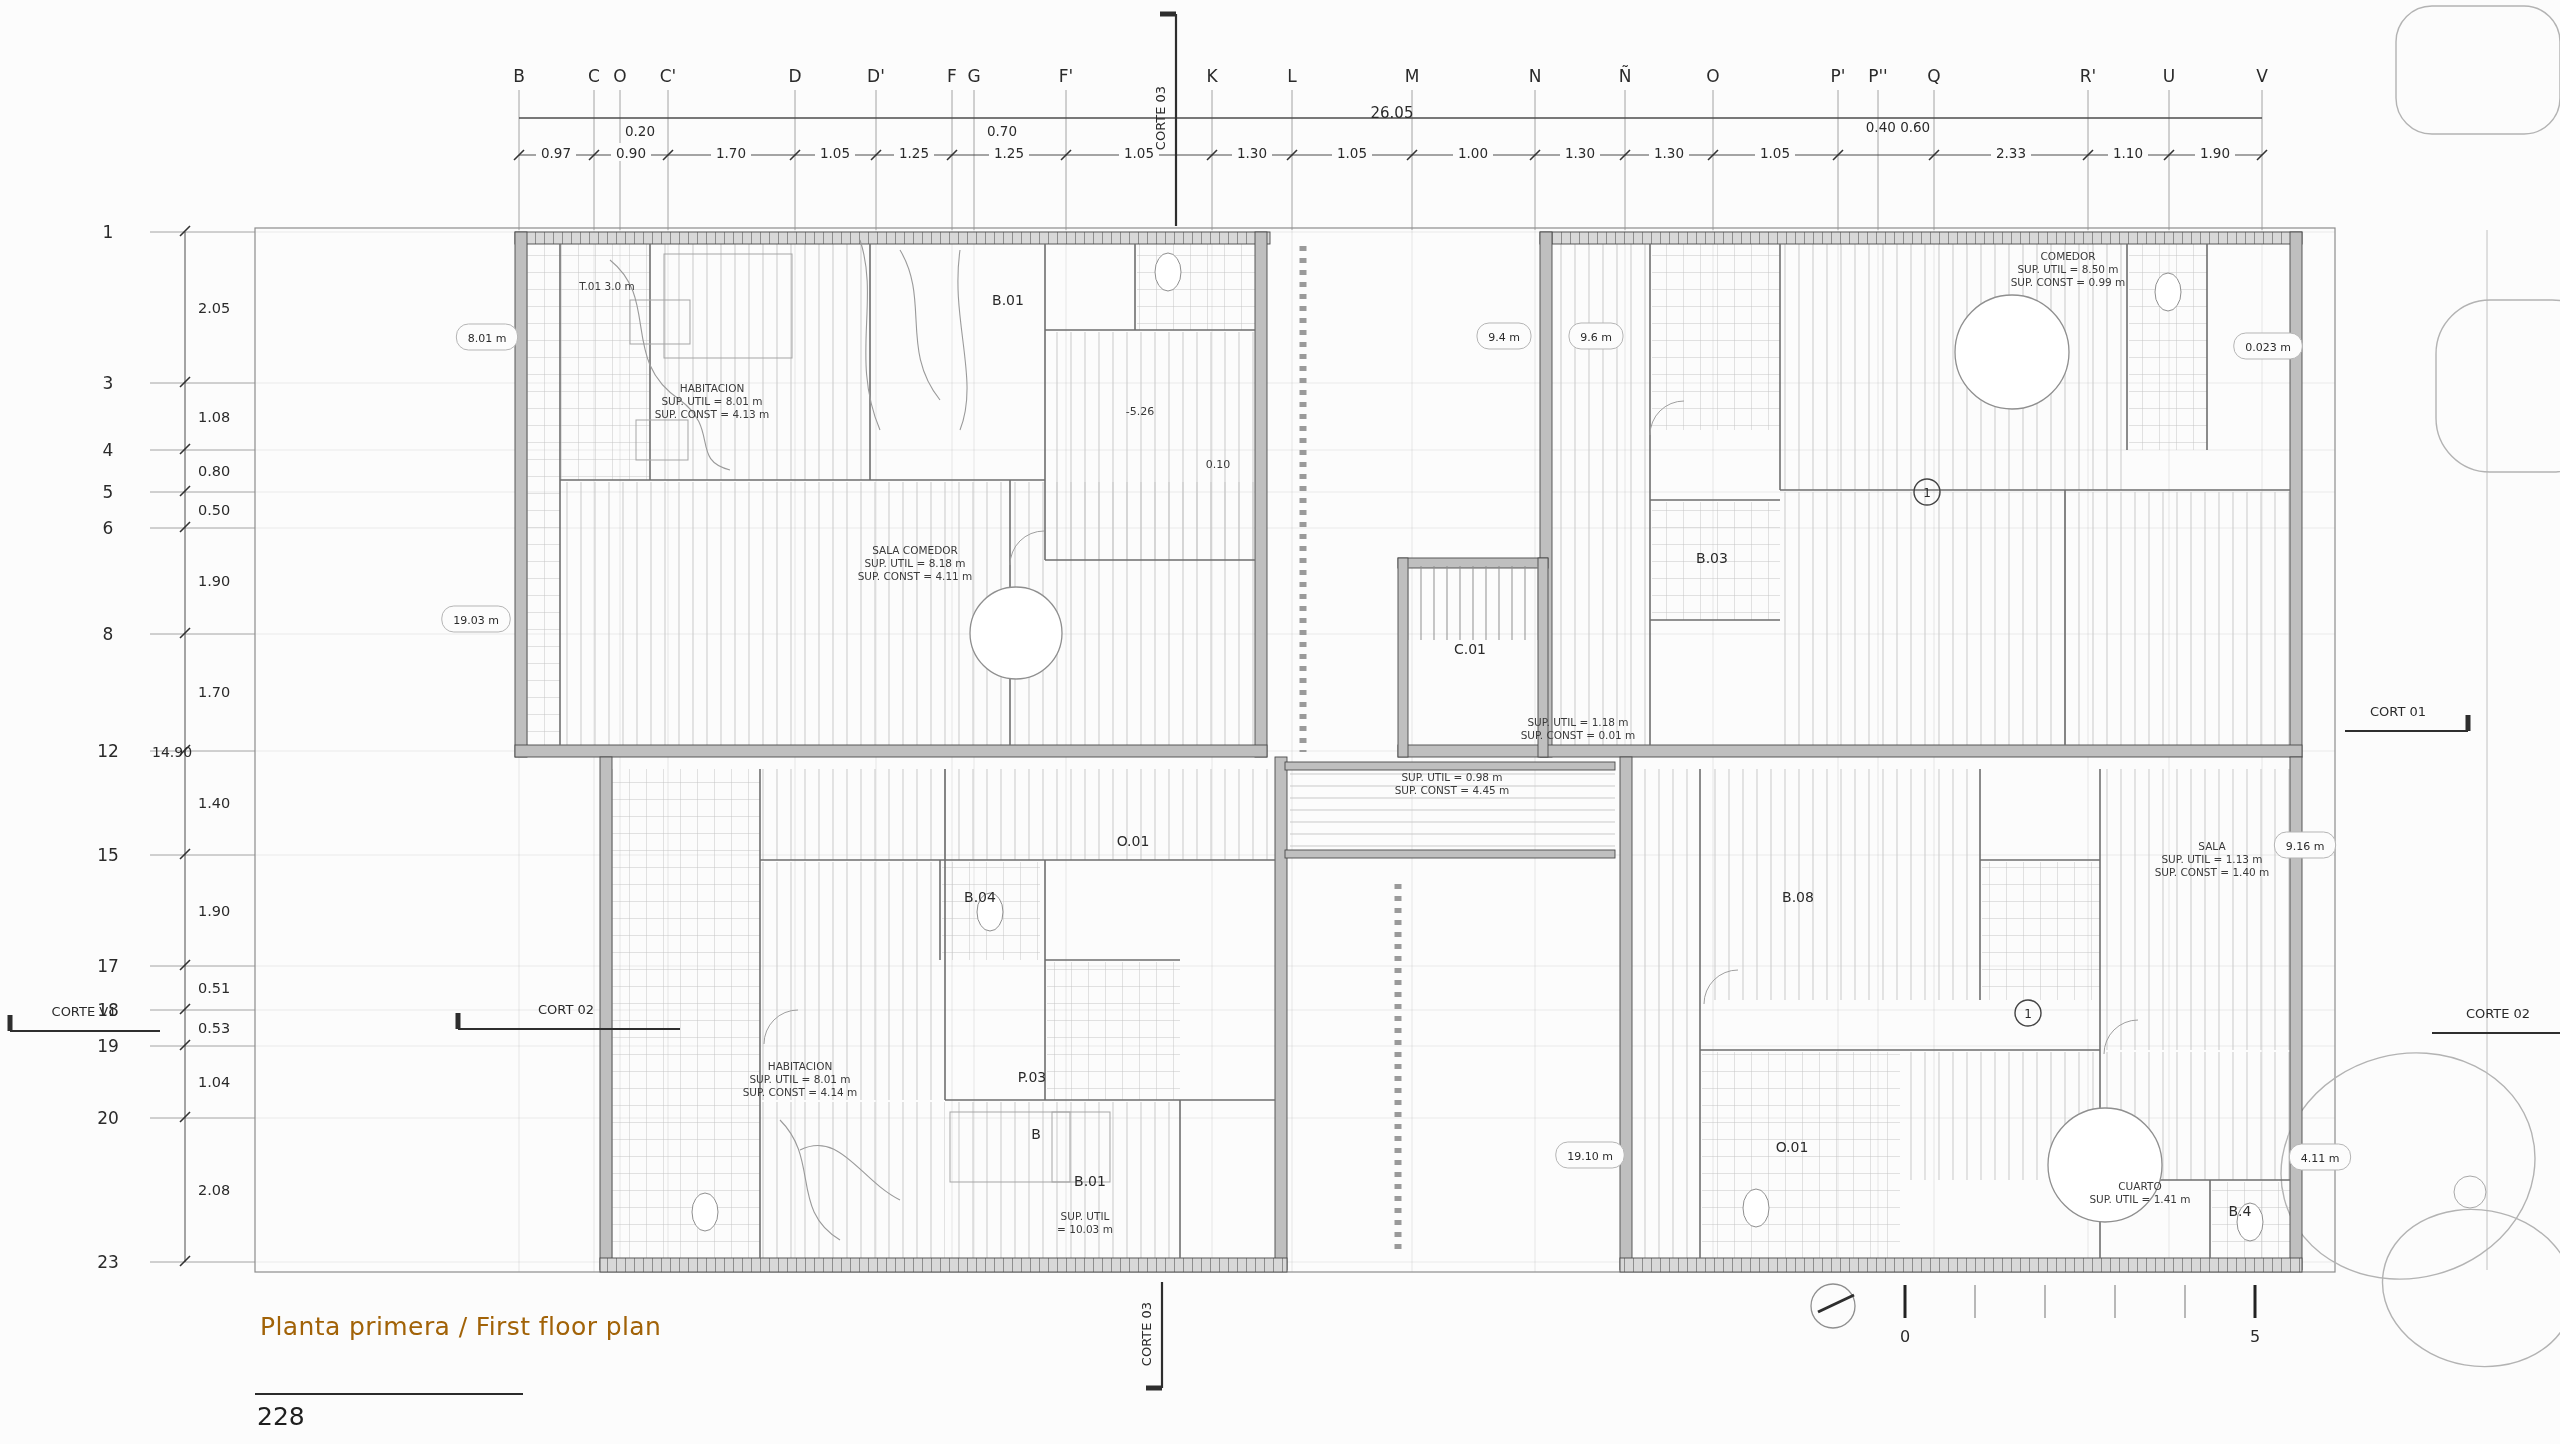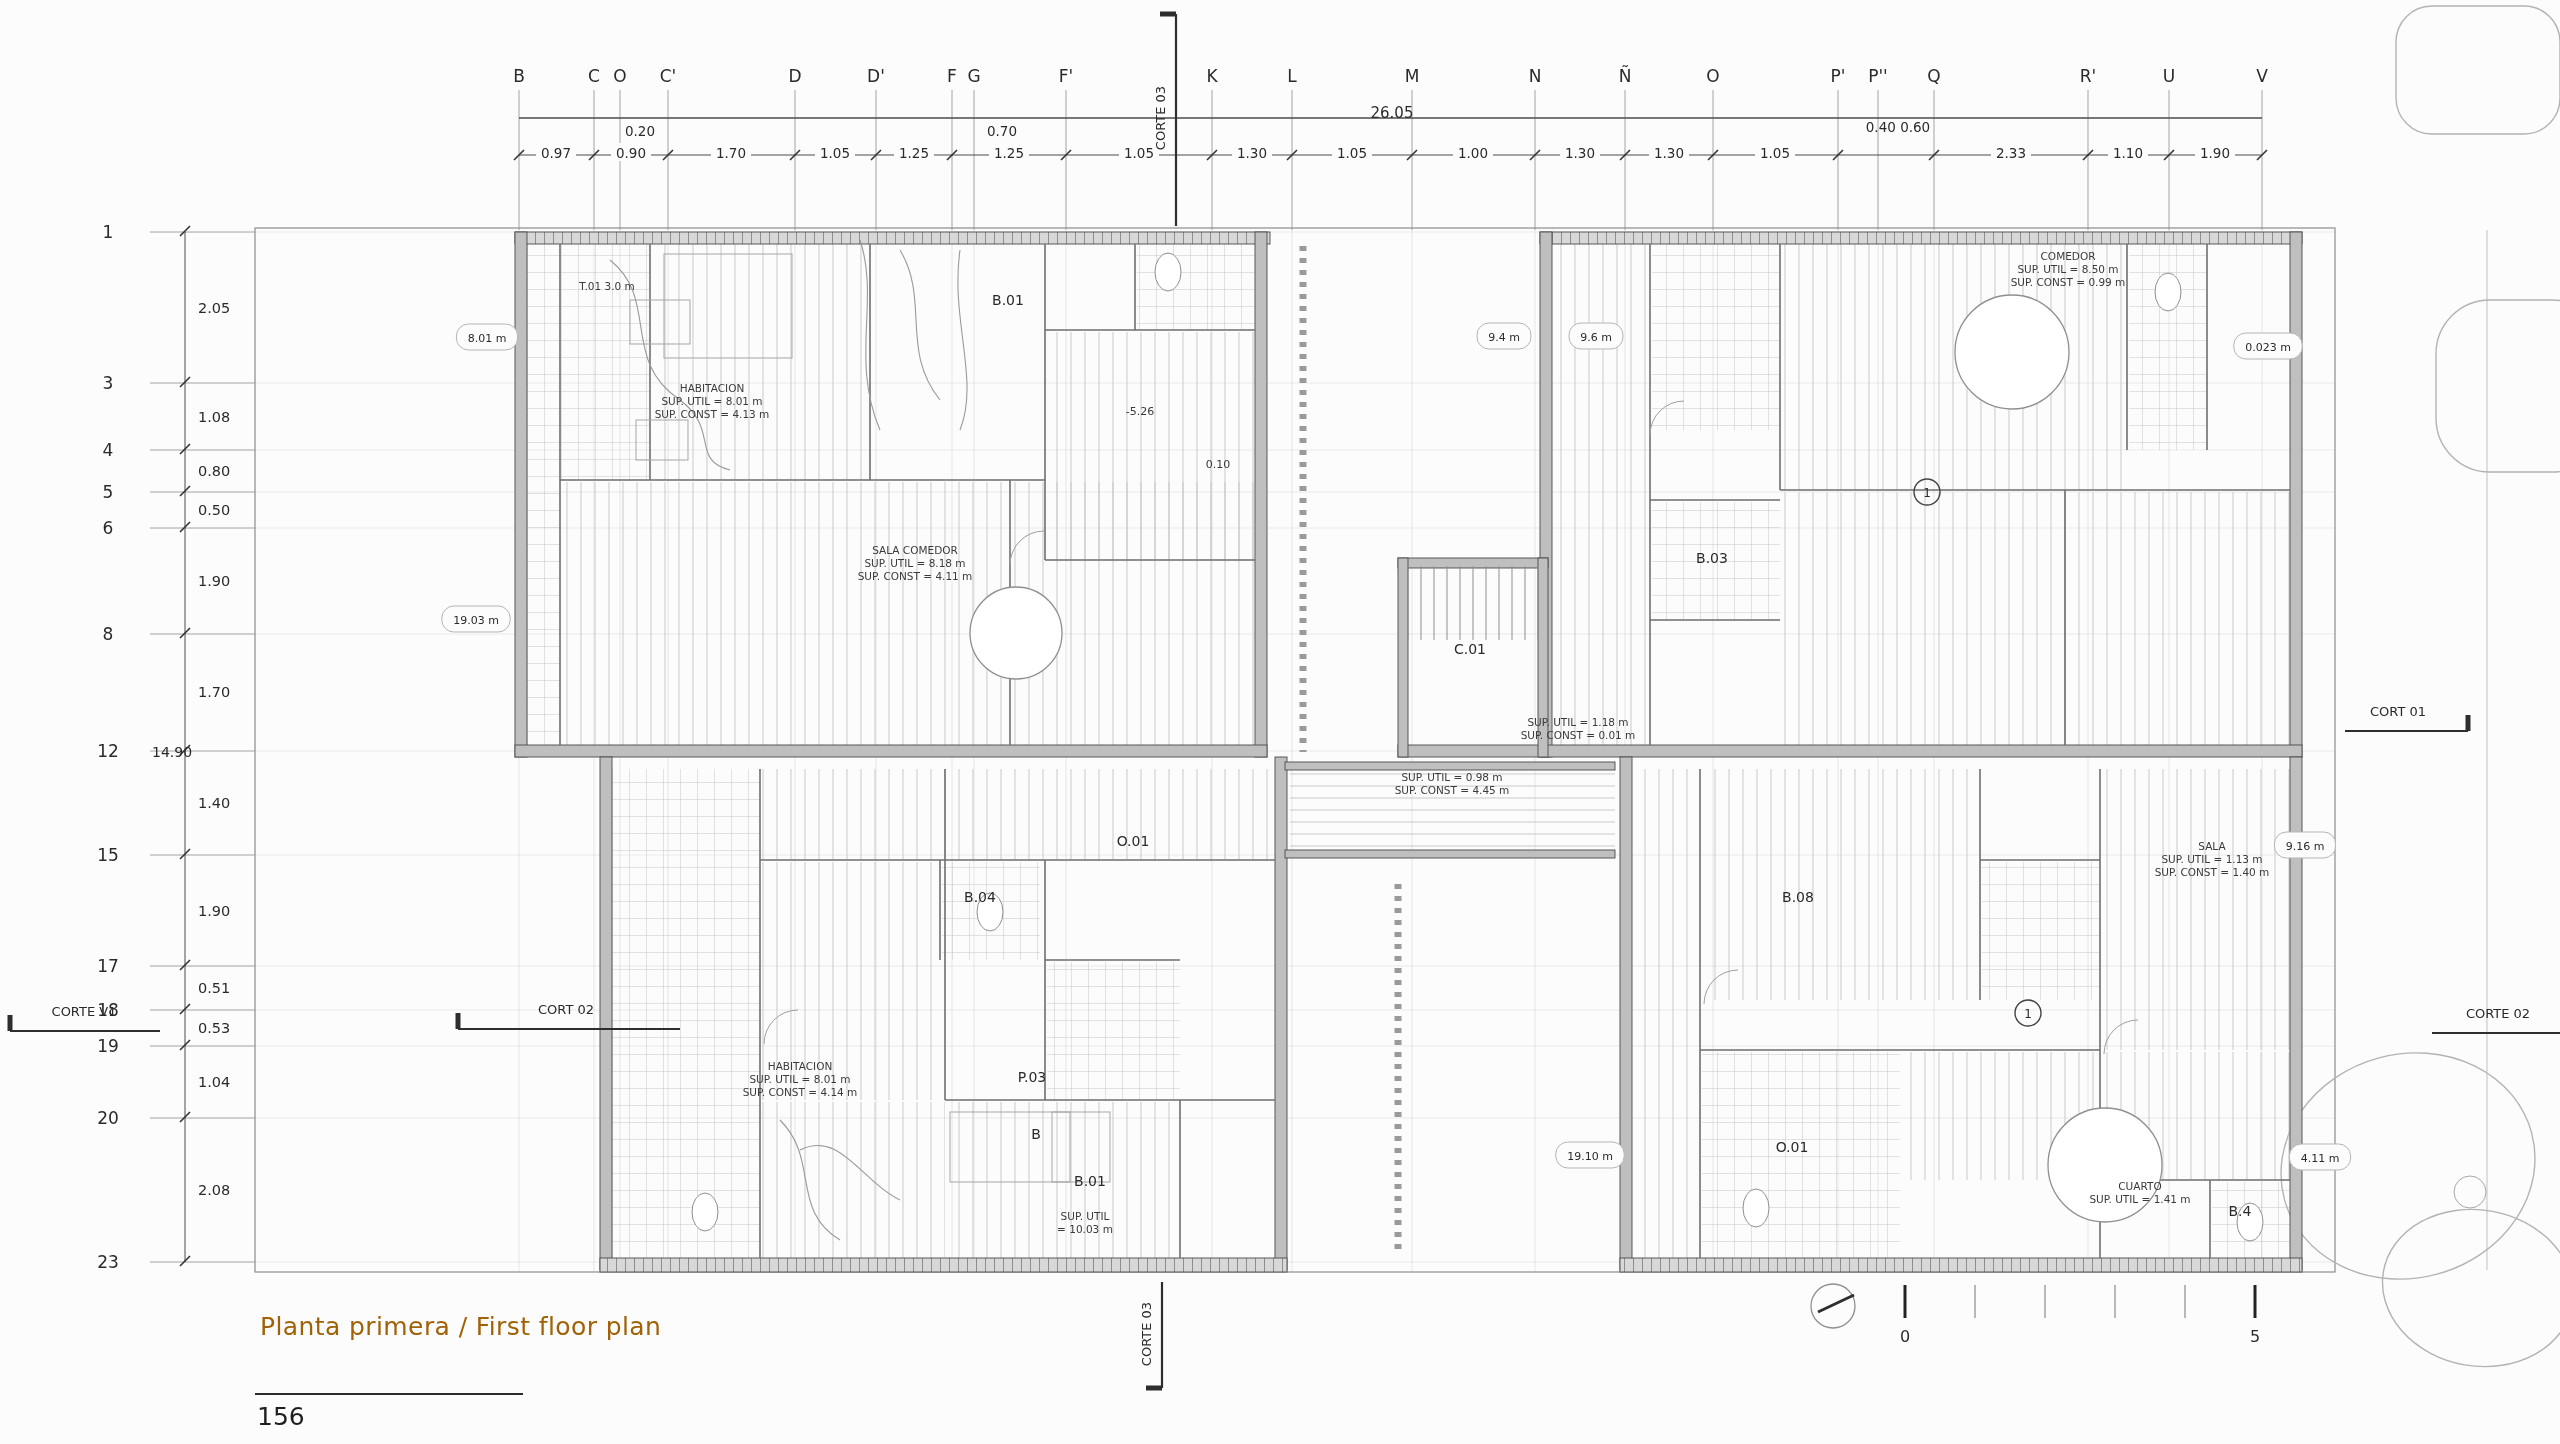--- a/index.html
+++ b/index.html
@@ -440,14 +440,14 @@
         <line x1="2255" y1="1285" x2="2255" y2="1318" stroke="#222" stroke-width="3" opacity="1"></line>
         <text x="1905" y="1342" font-size="16" text-anchor="middle" fill="#2a2a2a">0</text>
         <text x="2255" y="1342" font-size="16" text-anchor="middle" fill="#2a2a2a">5</text>
         <circle cx="1833" cy="1306" r="22" fill="none" stroke="#8f8f8f" stroke-width="1.3"></circle>
         <line x1="1818" y1="1312" x2="1854" y2="1295" stroke="#2e2e2e" stroke-width="3" opacity="1"></line>
       </g>
   </svg>
 
   <div class="title-block">Planta primera / First floor plan</div>
   <div class="title-rule"></div>
-  <div class="page-number">156</div>
+  <div class="page-number">228</div>
 </div>
 
 </body></html>

